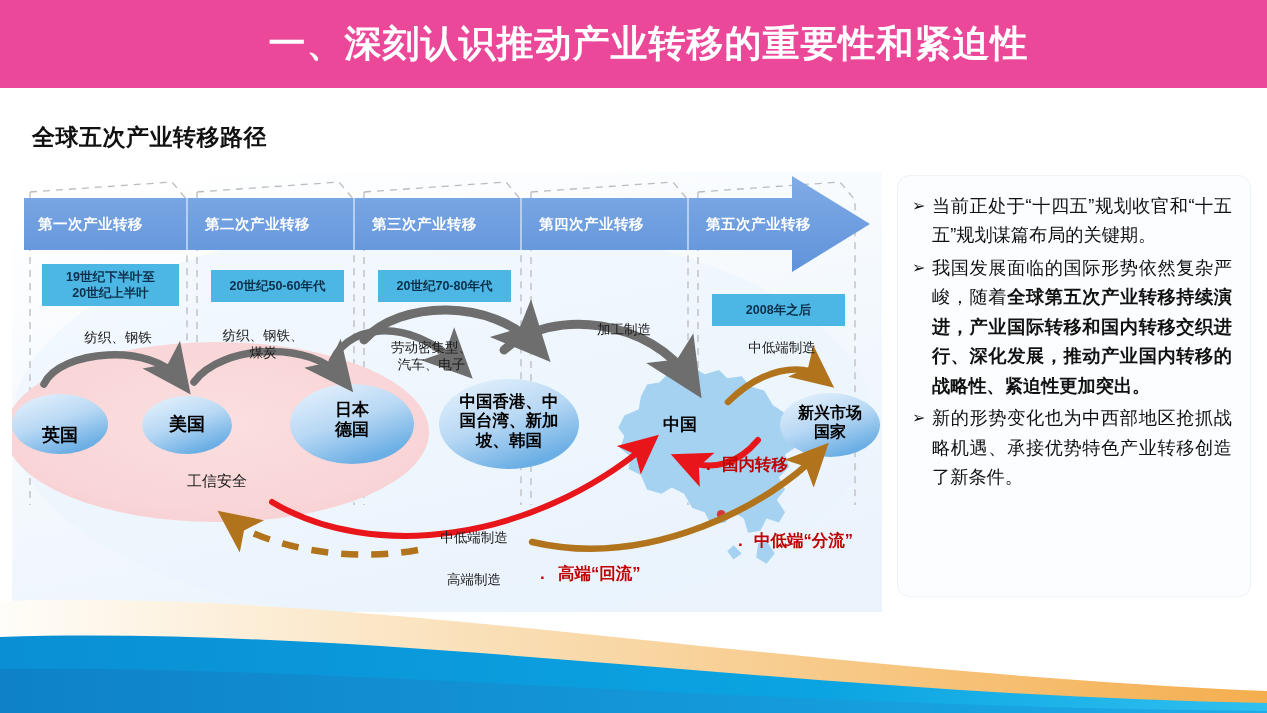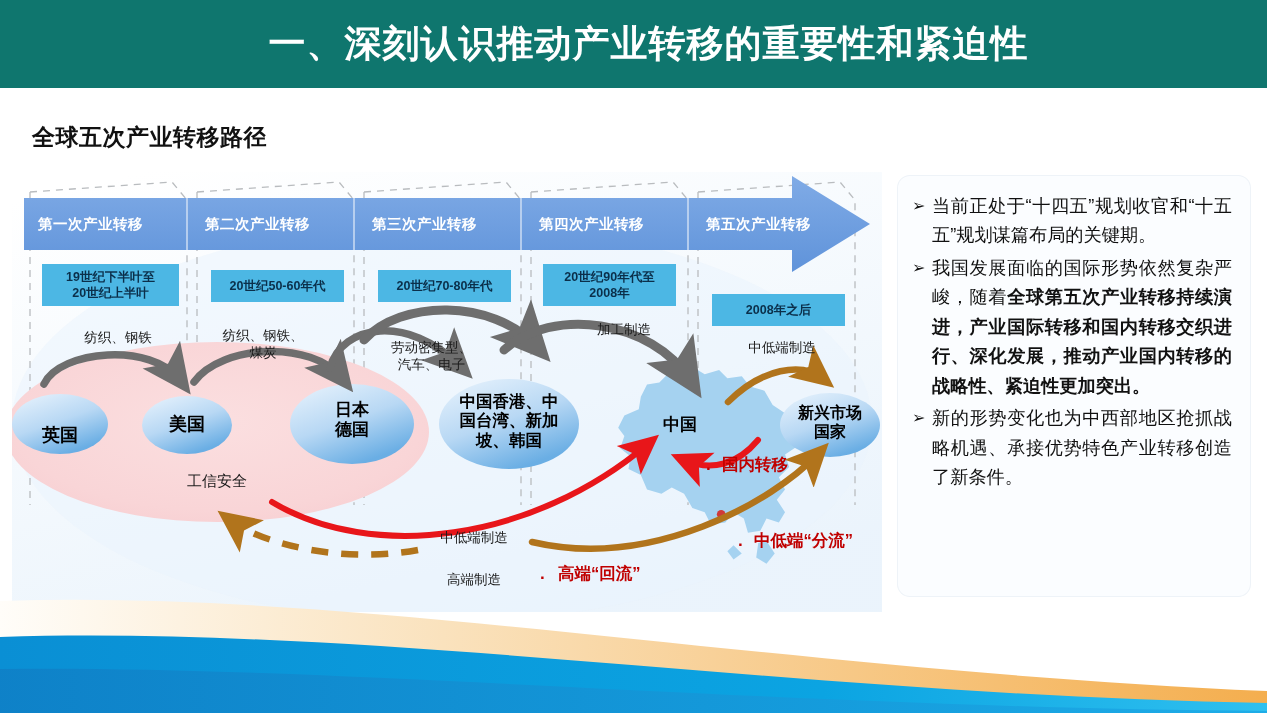--- a/index.html
+++ b/index.html
@@ -6,21 +6,21 @@
   body{
     width:1267px;height:713px;background:#ffffff;
     font-family:"Liberation Sans","DejaVu Sans",sans-serif;
     overflow:hidden;position:relative;
   }
   #stage{position:relative;width:1267px;height:713px;overflow:hidden;background:#fff;}
 
   
   .titlebar{
     position:absolute;left:0;top:0;width:1267px;height:88px;
-    background:#0f766e;
+    background:#ec4899;
   }
   .titlebar .ttl{
     position:absolute;left:0;top:0;width:1267px;height:88px;
     display:flex;align-items:center;justify-content:center;
     color:#ffffff;font-size:37px;font-weight:bold;letter-spacing:1px;
     padding-left:30px;box-sizing:border-box;
   }
 
   
   .subtitle{
@@ -190,22 +190,20 @@
     <div class="stagelabel" style="left:26px;top:43px;">第一次产业转移</div>
     <div class="stagelabel" style="left:193px;top:43px;">第二次产业转移</div>
     <div class="stagelabel" style="left:360px;top:43px;">第三次产业转移</div>
     <div class="stagelabel" style="left:527px;top:43px;">第四次产业转移</div>
     <div class="stagelabel" style="left:694px;top:43px;">第五次产业转移</div>
 
     <div class="erabox" style="left:30px;top:92px;width:137px;height:42px;white-space:pre-line;">19世纪下半叶至
 20世纪上半叶</div>
     <div class="erabox" style="left:199px;top:98px;width:133px;height:32px;">20世纪50-60年代</div>
     <div class="erabox" style="left:366px;top:98px;width:133px;height:32px;">20世纪70-80年代</div>
-    <div class="erabox" style="left:531px;top:92px;width:133px;height:42px;white-space:pre-line;">20世纪90年代至
-2008年</div>
     <div class="erabox" style="left:700px;top:98px;width:133px;height:32px;margin-top:24px;">2008年之后</div>
 
     <div class="nodelabel" style="left:6px;top:241px;width:84px;font-size:18px;margin-top:12px;">英国</div>
     <div class="nodelabel" style="left:135px;top:242px;width:80px;font-size:18px;">美国</div>
     <div class="nodelabel" style="left:437px;top:220px;width:120px;font-size:16.5px;">中国香港、中
 国台湾、新加
 坡、韩国</div>
     <div class="nodelabel" style="left:292px;top:228px;width:96px;font-size:17px;">日本
 德国</div>
     <div class="nodelabel" style="left:636px;top:243px;width:64px;font-size:17px;">中国</div>

